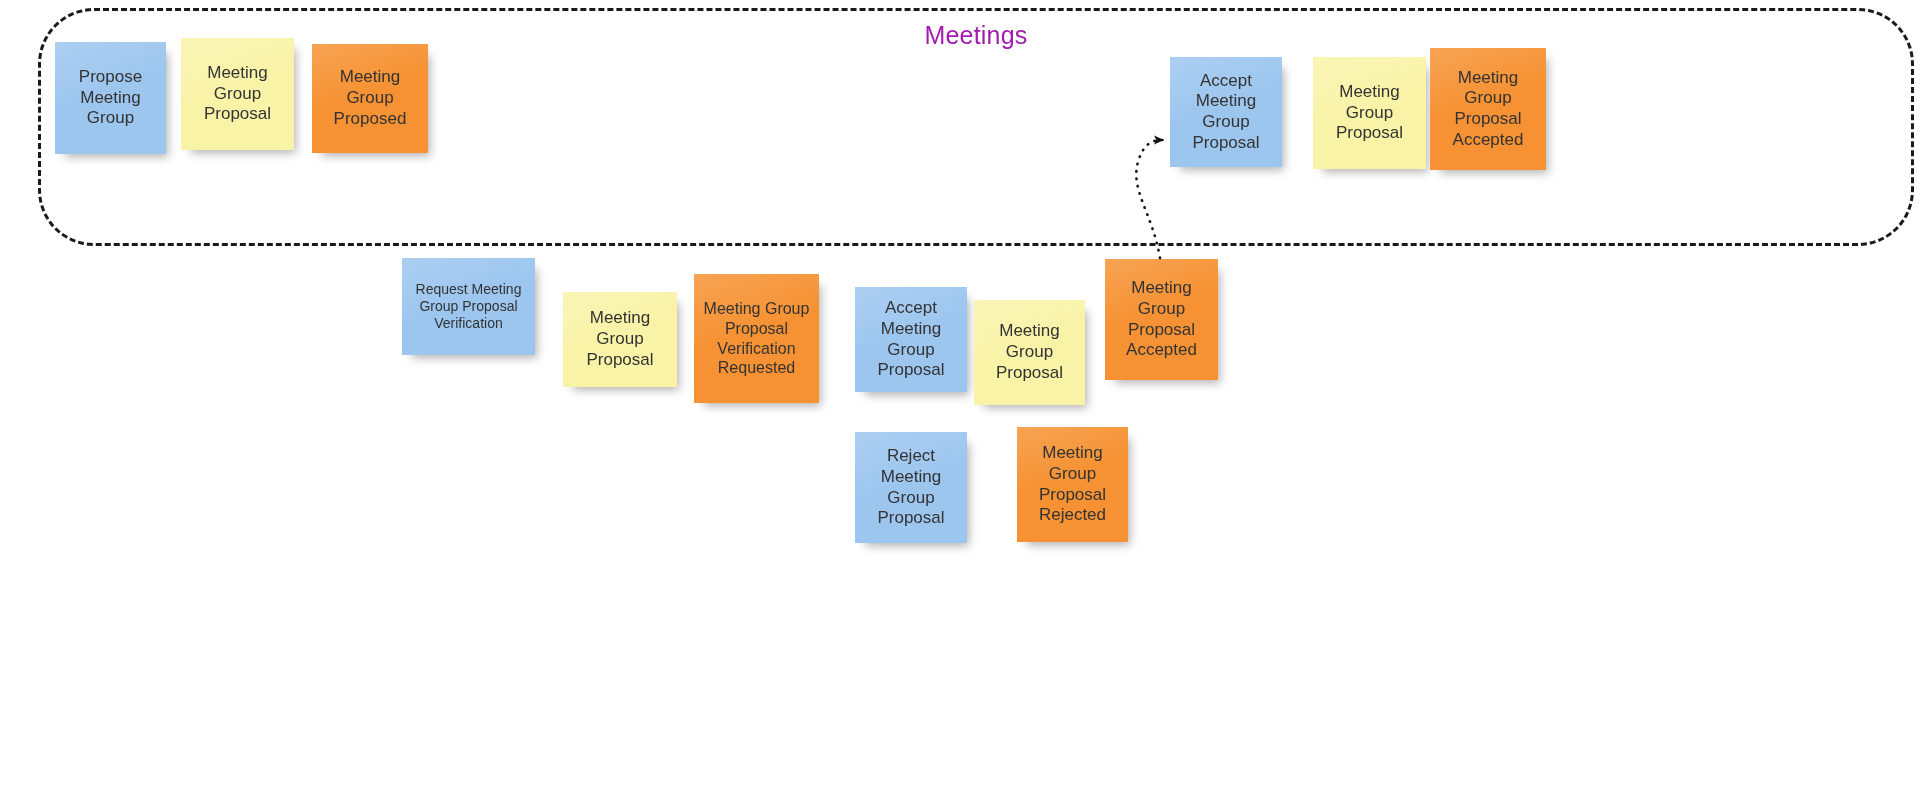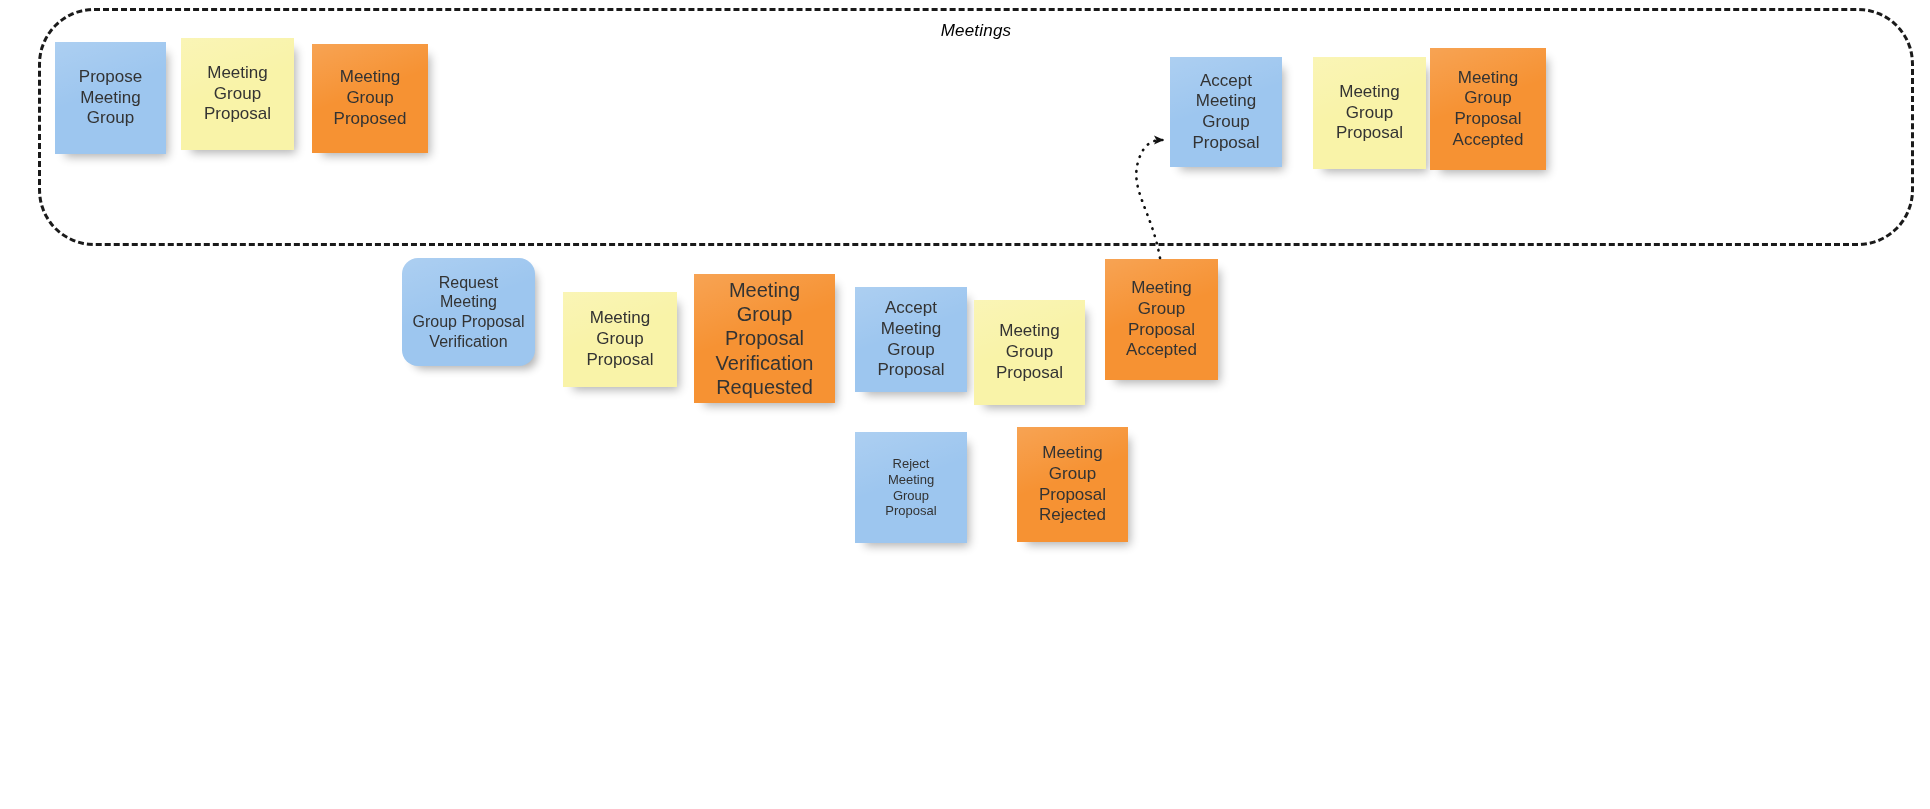--- a/index.html
+++ b/index.html
@@ -28,25 +28,24 @@
     border: 3px dashed #1a1a1a;
     border-radius: 56px;
     background: transparent;
   }
   .context-title {
     position: absolute;
     top: 10px;
     left: 0;
     width: 100%;
     text-align: center;
-    font-size: 17px;
-    color: #000000;
+    font-size: 25px;
+    color: #a21caf;
     letter-spacing: 0.2px;
     white-space: nowrap;
-    font-style: italic;
   }
 
   
   .note {
     position: absolute;
     box-sizing: border-box;
     display: flex;
     align-items: center;
     justify-content: center;
     text-align: center;
@@ -106,42 +105,42 @@
 Meeting
 Group
 Proposal</span></div>
       <div class="note aggregate" style="left: 1313px; top: 57px; width: 113px; height: 112px; font-size: 17px;"><span class="note-label">Meeting
 Group
 Proposal</span></div>
       <div class="note event" style="left: 1430px; top: 48px; width: 116px; height: 122px; font-size: 17px;"><span class="note-label">Meeting
 Group
 Proposal
 Accepted</span></div>
-      <div class="note command" style="left: 402px; top: 258px; width: 133px; height: 108px; font-size: 16px; border-radius: 16px;"><span class="note-label">Request Meeting
+      <div class="note command" style="left: 402px; top: 258px; width: 133px; height: 97px; font-size: 14px;"><span class="note-label">Request Meeting
 Group Proposal
 Verification</span></div>
       <div class="note aggregate" style="left: 563px; top: 292px; width: 114px; height: 95px; font-size: 17px;"><span class="note-label">Meeting
 Group
 Proposal</span></div>
-      <div class="note event" style="left: 694px; top: 274px; width: 141px; height: 129px; font-size: 20px;"><span class="note-label">Meeting Group
+      <div class="note event" style="left: 694px; top: 274px; width: 125px; height: 129px; font-size: 16px;"><span class="note-label">Meeting Group
 Proposal
 Verification
 Requested</span></div>
       <div class="note command" style="left: 855px; top: 287px; width: 112px; height: 105px; font-size: 17px;"><span class="note-label">Accept
 Meeting
 Group
 Proposal</span></div>
       <div class="note aggregate" style="left: 974px; top: 300px; width: 111px; height: 105px; font-size: 17px;"><span class="note-label">Meeting
 Group
 Proposal</span></div>
       <div class="note event" style="left: 1105px; top: 259px; width: 113px; height: 121px; font-size: 17px;"><span class="note-label">Meeting
 Group
 Proposal
 Accepted</span></div>
-      <div class="note command" style="left: 855px; top: 432px; width: 112px; height: 111px; font-size: 13px;"><span class="note-label">Reject
+      <div class="note command" style="left: 855px; top: 432px; width: 112px; height: 111px; font-size: 17px;"><span class="note-label">Reject
 Meeting
 Group
 Proposal</span></div>
       <div class="note event" style="left: 1017px; top: 427px; width: 111px; height: 115px; font-size: 17px;"><span class="note-label">Meeting
 Group
 Proposal
 Rejected</span></div>
     </div>
 
   <svg id="connectors" viewBox="0 0 1930 809" xmlns="http://www.w3.org/2000/svg">

